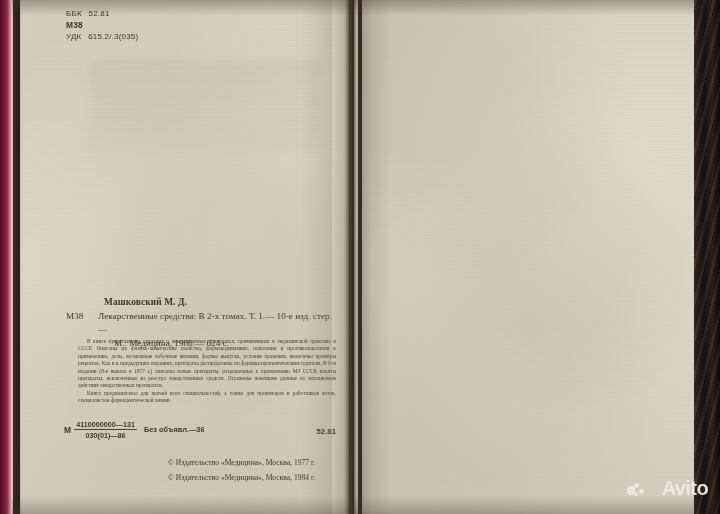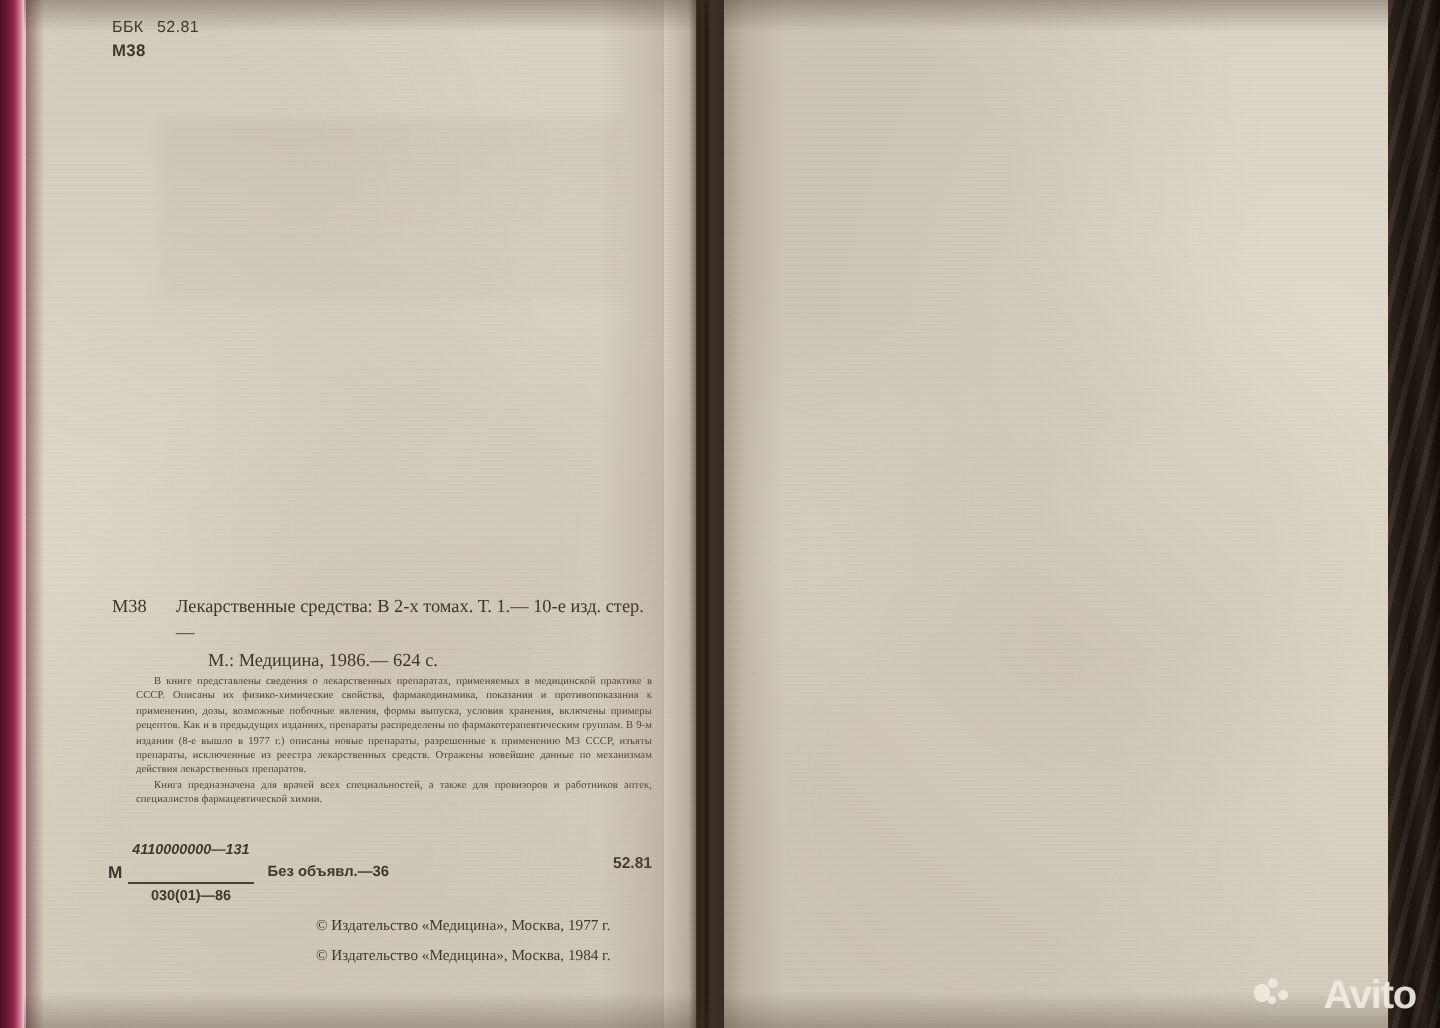--- a/index.html
+++ b/index.html
@@ -31,21 +31,21 @@
   .cover-edge-shadow{
     position:absolute;left:13px;top:0;width:9px;height:514px;
     background:linear-gradient(90deg,rgba(90,40,45,.55),rgba(190,175,158,0));
   }
   
   .page{
     position:absolute;top:0;height:514px;
     background:#d9d2c3;
   }
   .page-left{
-    left:10px;width:338px;
+    left:20px;width:338px;
     background:
       radial-gradient(150% 100% at 10% 30%,#e3ddcf 0%,#d9d2c2 55%,#cbc3b2 100%);
   }
   .page-right{
     left:362px;width:332px;
     background:
       radial-gradient(150% 100% at 88% 35%,#e2dccd 0%,#d7d0c0 55%,#c8c0af 100%);
   }
   
   .grain{
@@ -112,32 +112,32 @@
     font-size:5.3px;line-height:7.4px;text-align:justify;color:#4a4238;
     letter-spacing:.05px;
   }
   .annot p{margin:0;}
   .annot p.i{text-indent:9px;}
 
   .codes{position:absolute;left:44px;top:420px;width:280px;color:#3f372e;}
   .codes .row{display:flex;align-items:center;font-size:7.4px;}
   .codes .mletter{font-family:"Liberation Sans",sans-serif;font-weight:bold;font-size:8.6px;margin-right:3px;}
   .codes .frac{display:inline-block;text-align:center;font-family:"Liberation Sans",sans-serif;font-weight:bold;font-size:7.2px;line-height:9px;}
-  .codes .frac .num{border-bottom:1px solid #4a4238;padding:0 2px 12px 2px;font-style:italic;}
+  .codes .frac .num{border-bottom:1px solid #4a4238;padding:0 2px 0 2px;}
   .codes .frac .den{padding-top:.5px;}
   .codes .noobj{font-family:"Liberation Sans",sans-serif;font-weight:bold;font-size:7.4px;margin-left:7px;}
   .codes .bbkright{position:absolute;right:8px;top:7px;font-family:"Liberation Sans",sans-serif;font-weight:bold;font-size:7.8px;}
 
   .copyrights{position:absolute;left:148px;top:455px;width:180px;color:#40382f;font-size:7.6px;line-height:15px;}
   .copyrights div{white-space:nowrap;}
 
   
   .watermark{
-    position:absolute;right:12px;bottom:6px;
-    display:flex;align-items:flex-start;gap:16px;
+    position:absolute;right:12px;bottom:16px;
+    display:flex;align-items:flex-end;gap:16px;
     opacity:.92;
   }
   .wm-dots{position:relative;width:19px;height:16px;}
   .wm-dots i{position:absolute;border-radius:50%;background:#efeae2;display:block;}
   .wm-dots i:nth-child(1){width:8.5px;height:8.5px;left:0;top:4px;}
   .wm-dots i:nth-child(2){width:5px;height:5px;left:7.5px;top:.5px;}
   .wm-dots i:nth-child(3){width:5px;height:5px;left:12.5px;top:6.5px;}
   .wm-dots i:nth-child(4){width:4px;height:4px;left:7px;top:10px;}
   .wm-text{
     font-family:"Liberation Sans",sans-serif;font-weight:bold;
@@ -162,24 +162,30 @@
     <div class="ghost"></div>
 
     <div class="lp-inner">
       <div class="class-block">
         <div>
           <span class="bbk">ББК</span>
           &nbsp;
           <span class="bbk">52.81</span>
         </div>
         <div class="code">М38</div>
+        <div>
+          <span class="udk">УДК</span>
+          &nbsp;
+          <span class="udk">615.2/.3(035)</span>
+        </div>
       </div>
     </div>
 
     <div class="cip">
+      <div class="author">Машковский М. Д.</div>
       <div class="title-row">
         <span class="sigla">М38</span>
         <span class="title-text">Лекарственные средства: В 2-х томах. Т. 1.— 10-е изд. стер.—</span>
       </div>
       <div class="imprint">М.: Медицина, 1986.— 624 с.</div>
     </div>
 
     <div class="annot">
       <p class="i">В книге представлены сведения о лекарственных препаратах, применяемых в медицинской практике в СССР. Описаны их физико-химические свойства, фармакодинамика, показания и противопоказания к применению, дозы, возможные побочные явления, формы выпуска, условия хранения, включены примеры рецептов. Как и в предыдущих изданиях, препараты распределены по фармакотерапевтическим группам. В 9-м издании (8-е вышло в 1977 г.) описаны новые препараты, разрешенные к применению МЗ СССР, изъяты препараты, исключенные из реестра лекарственных средств. Отражены новейшие данные по механизмам действия лекарственных препаратов.</p>
       <p class="i">Книга предназначена для врачей всех специальностей, а также для провизоров и работников аптек, специалистов фармацевтической химии.</p>

